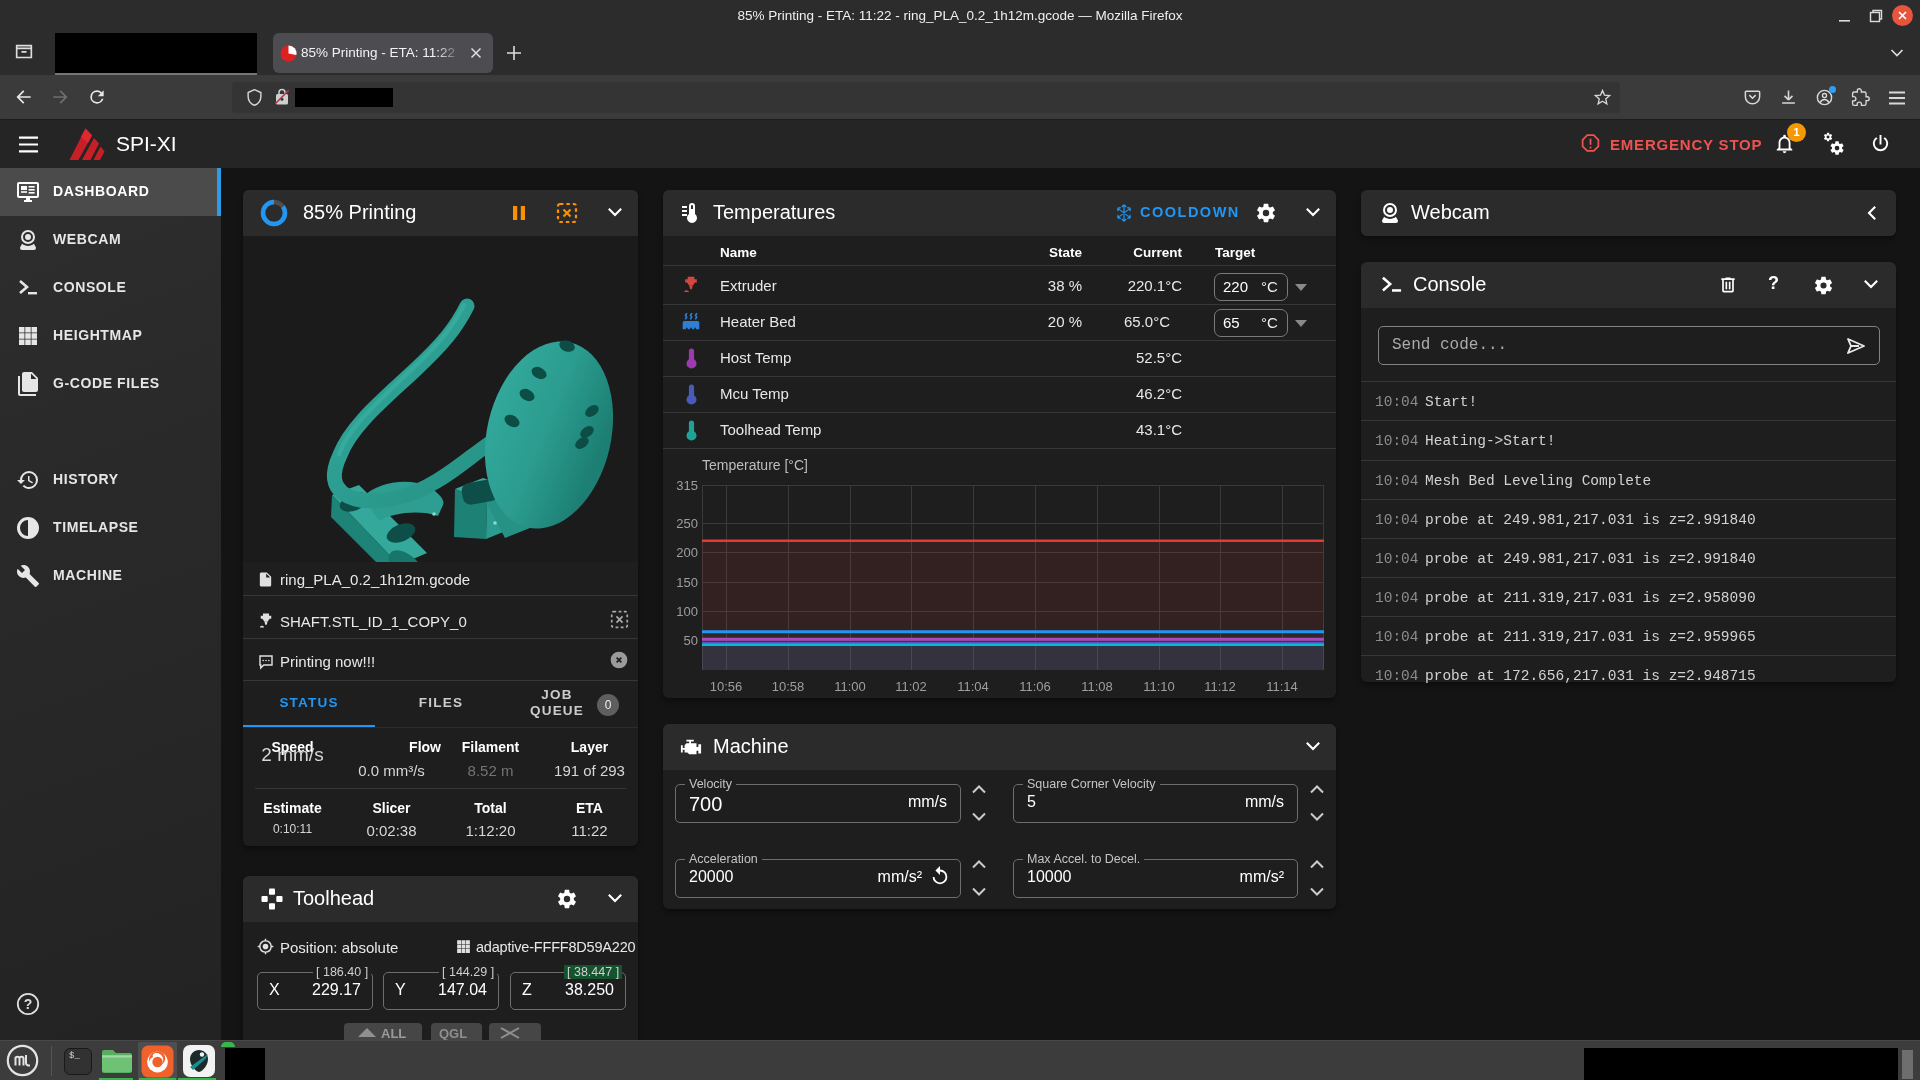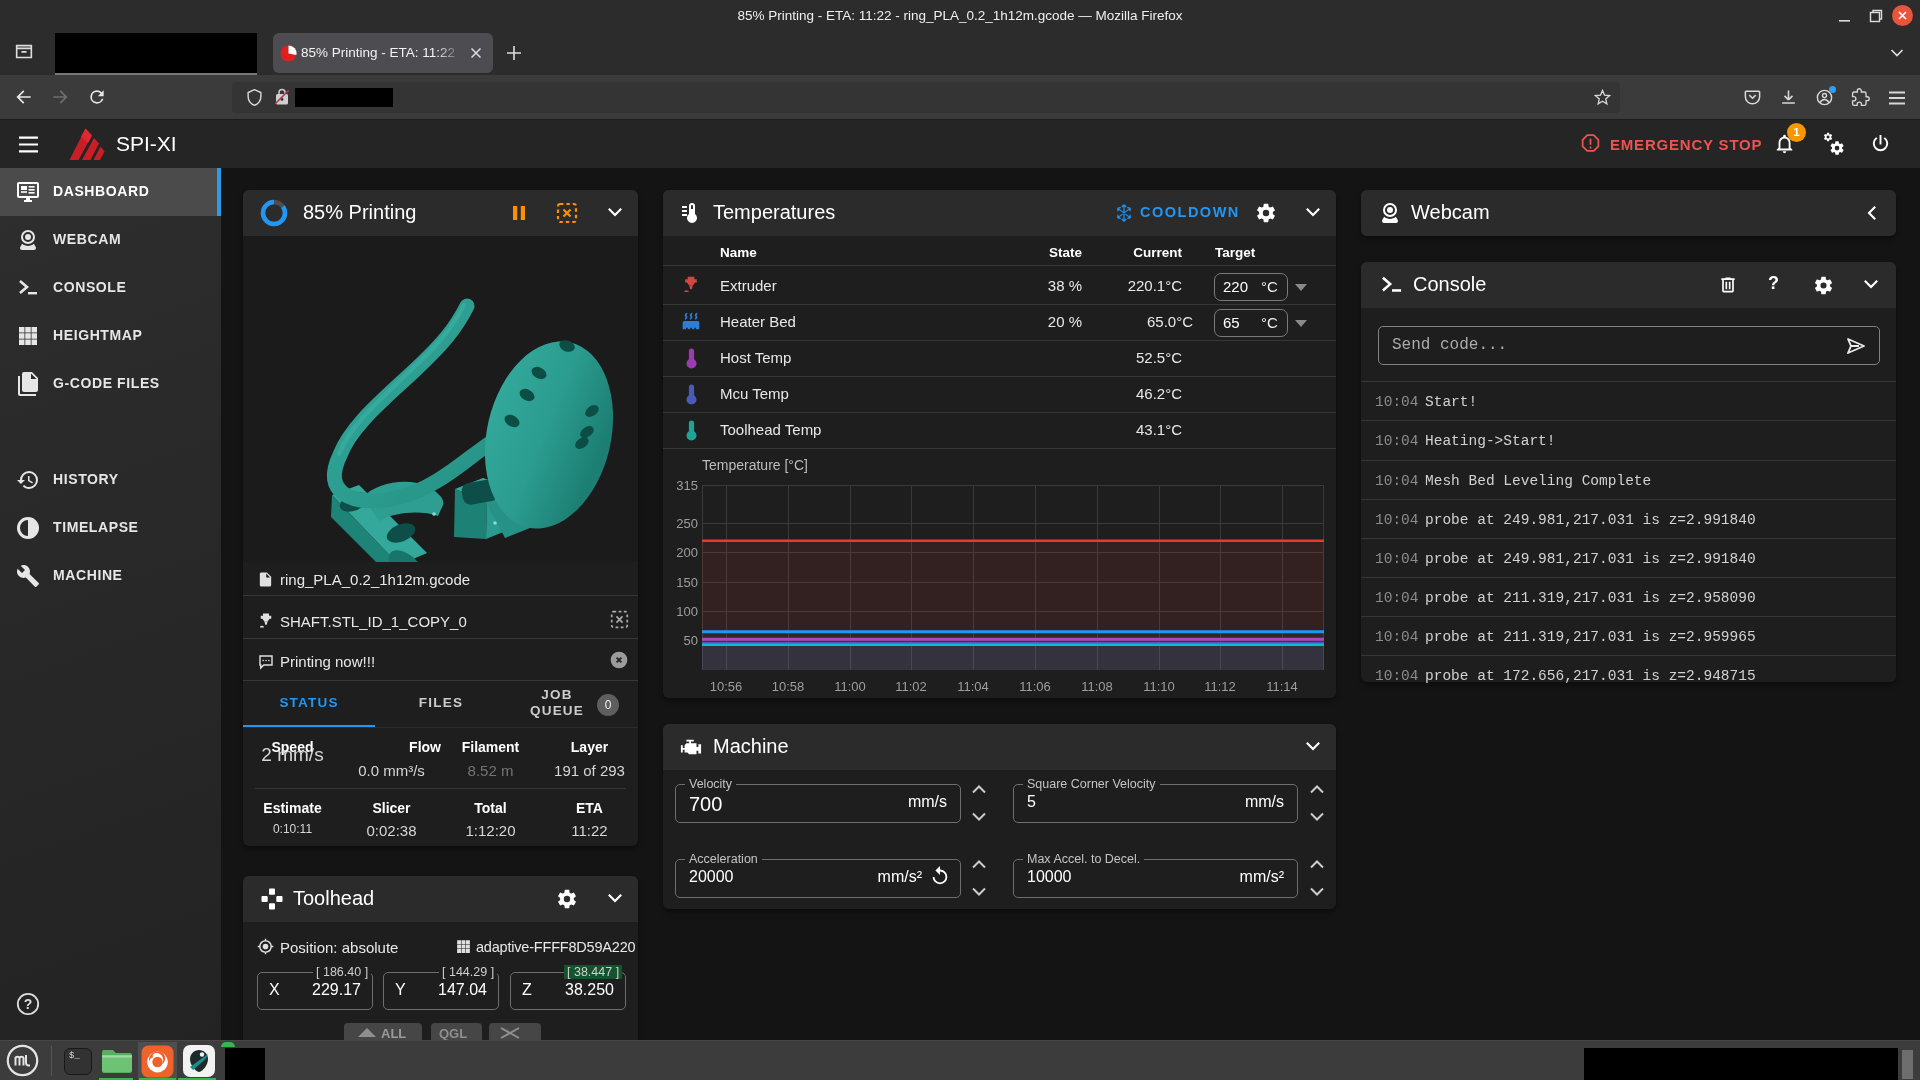--- a/index.html
+++ b/index.html
@@ -429,21 +429,21 @@
       <path d="M1 1l6 7 6-7z" fill="#8a8a8a"></path>
     </svg>
   <div class="divider" style="left:0;top:114px;width:673px;"></div>
 
   <svg class="abs" style="left:18px;top:121px" width="20" height="20" viewBox="0 0 24 24" fill="#2e7fd4">
       <path d="M7.95,3L6.53,5.19L7.95,7.4L5.95,10.5L4.22,9.6L5.64,7.39L4.22,5.19L6.22,2.09L7.95,3M13.95,2.89L12.53,5.1L13.95,7.3L11.95,10.4L10.22,9.5L11.64,7.3L10.22,5.1L12.22,2L13.95,2.89M20,2.89L18.56,5.1L20,7.3L18,10.4L16.25,9.5L17.67,7.3L16.25,5.1L18.25,2L20,2.89Z"></path>
       <path d="M2,22V14A2,2 0 0,1 4,12H20A2,2 0 0,1 22,14V22H18V20H16V22H13V20H11V22H8V20H6V22H2Z"></path>
     </svg>
   <div class="abs" style="left:57px;top:123px;font-size:15px;color:#e8e8e8;">Heater Bed</div>
   <div class="abs" style="left:319px;top:123px;width:100px;text-align:right;font-size:15px;color:#e8e8e8;">20 %</div>
-  <div class="abs" style="left:430px;top:123px;width:100px;text-align:right;font-size:15px;color:#e8e8e8;">65.0°C</div>
+  <div class="abs" style="left:407px;top:123px;width:100px;text-align:right;font-size:15px;color:#e8e8e8;">65.0°C</div>
   <div class="abs" style="left:551px;top:119px;width:74px;height:28px;border:1px solid #7a7a7a;border-radius:7px;"></div>
   <div class="abs" style="left:560px;top:124px;font-size:15px;color:#fff;">65</div>
   <div class="abs" style="left:598px;top:124px;font-size:15px;color:#eee;">°C</div>
   <svg class="abs" style="left:631px;top:129px" width="14" height="9" viewBox="0 0 14 9">
       <path d="M1 1l6 7 6-7z" fill="#8a8a8a"></path>
     </svg>
   <div class="divider" style="left:0;top:150px;width:673px;"></div>
 
   <svg class="abs" style="left:21px;top:157px" width="15" height="22" viewBox="0 0 15 22">
       <path d="M7.5 1.5a2.6 2.6 0 0 1 2.6 2.6v8.2a5 5 0 1 1-5.2 0V4.1A2.6 2.6 0 0 1 7.5 1.5z" fill="#9c3bb0"></path>

